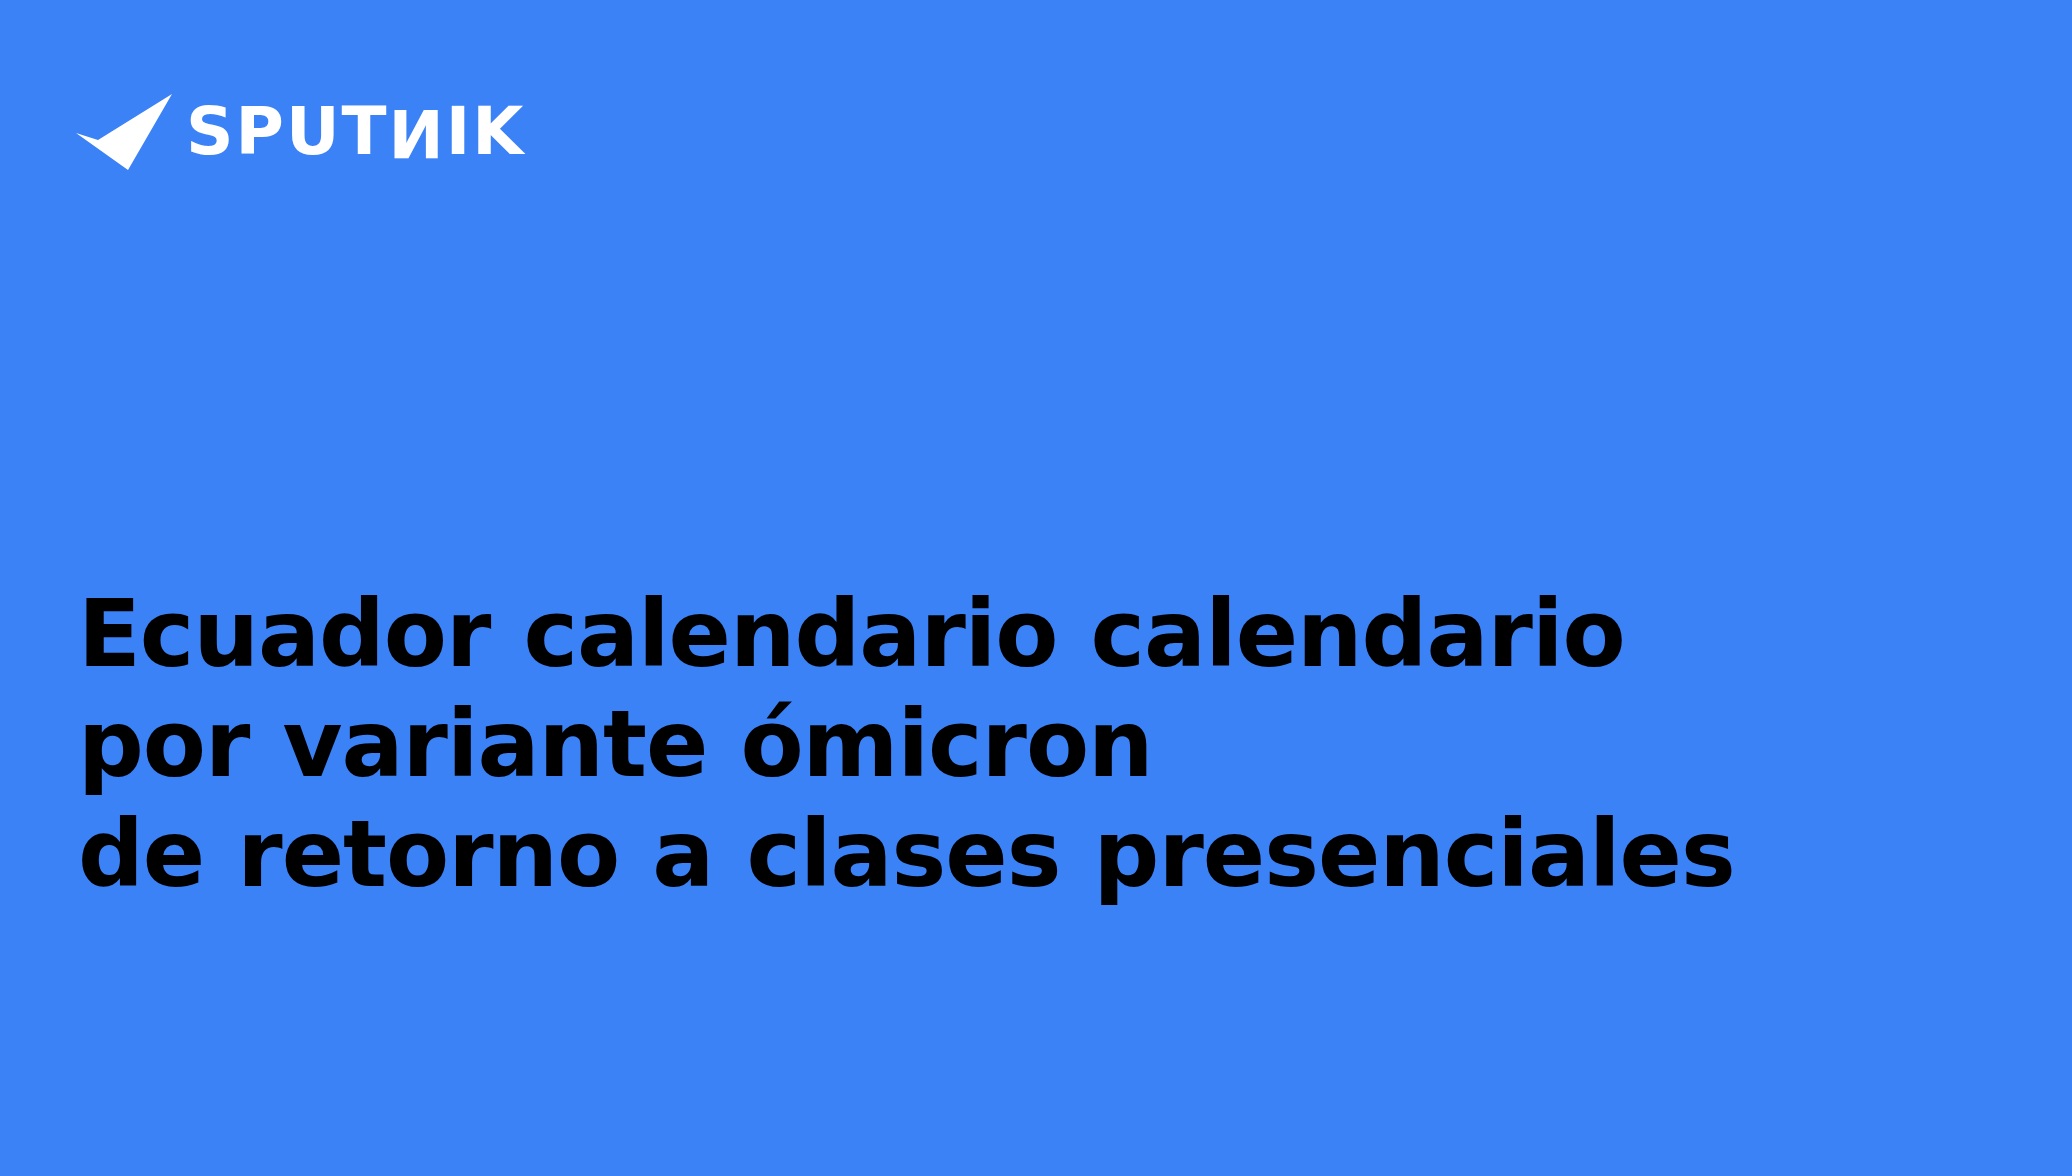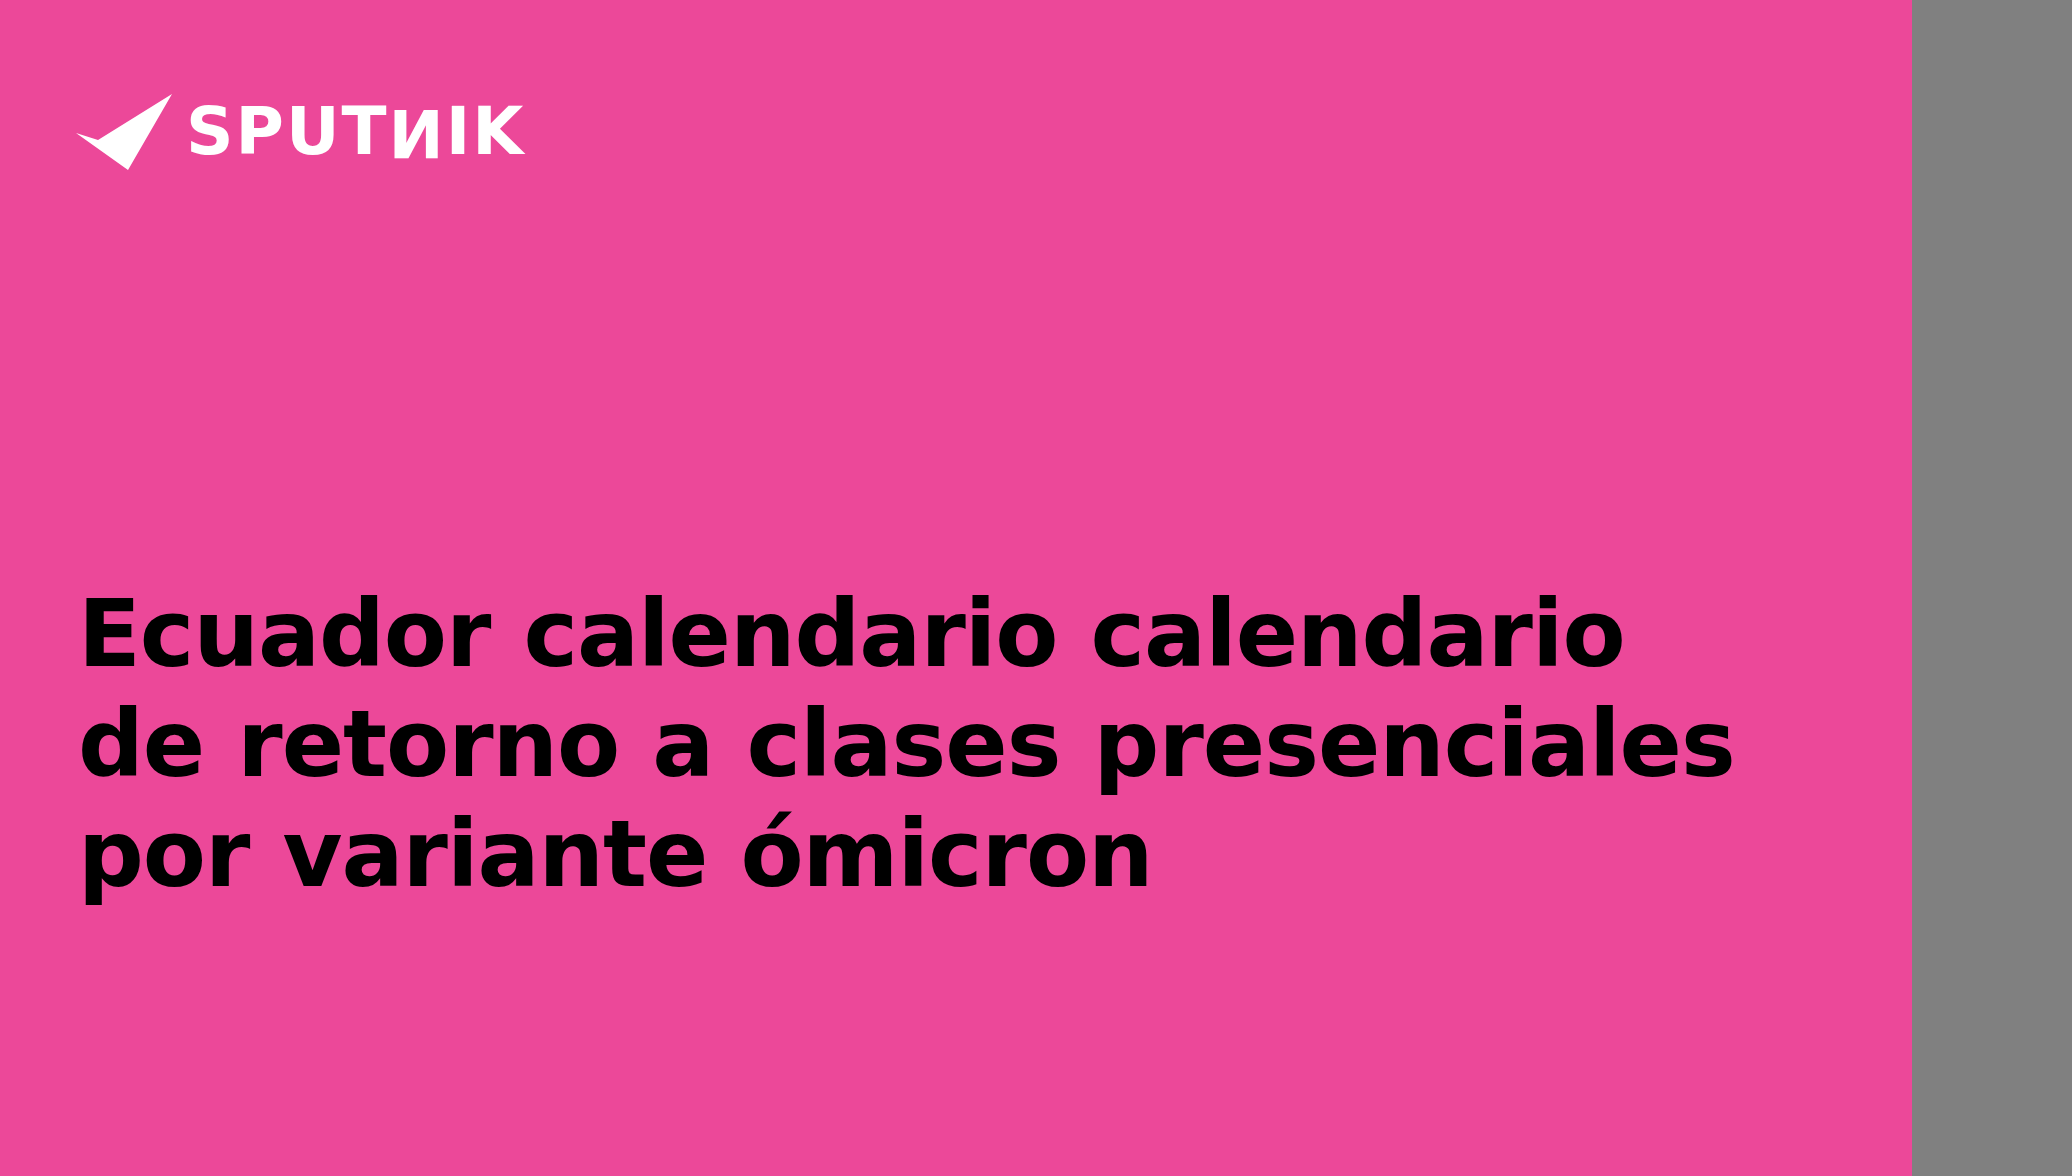--- a/index.html
+++ b/index.html
@@ -8,23 +8,23 @@
     padding: 0;
   }
 
   body {
     background: #808080;
     font-family: "Liberation Sans", "DejaVu Sans", sans-serif;
   }
 
   .card {
     position: relative;
-    width: 1912px;
+    width: 2072px;
     height: 1176px;
-    background: #ec4899;
+    background: #3b82f6;
     overflow: hidden;
     box-sizing: border-box;
   }
 
   
   .logo {
     position: absolute;
     left: 76px;
     top: 92px;
     display: flex;
@@ -90,17 +90,17 @@
     </svg>
     <div class="logo-wordmark">
         <span>SPUT</span>
         <span class="flip-n">N</span>
         <span>IK</span>
       </div>
   </div>
 
   <h1 class="headline">
     <span class="line">Ecuador calendario calendario</span>
+    <span class="line">por variante ómicron</span>
     <span class="line">de retorno a clases presenciales</span>
-    <span class="line">por variante ómicron</span>
   </h1>
 
 </div>
 
 </body></html>

